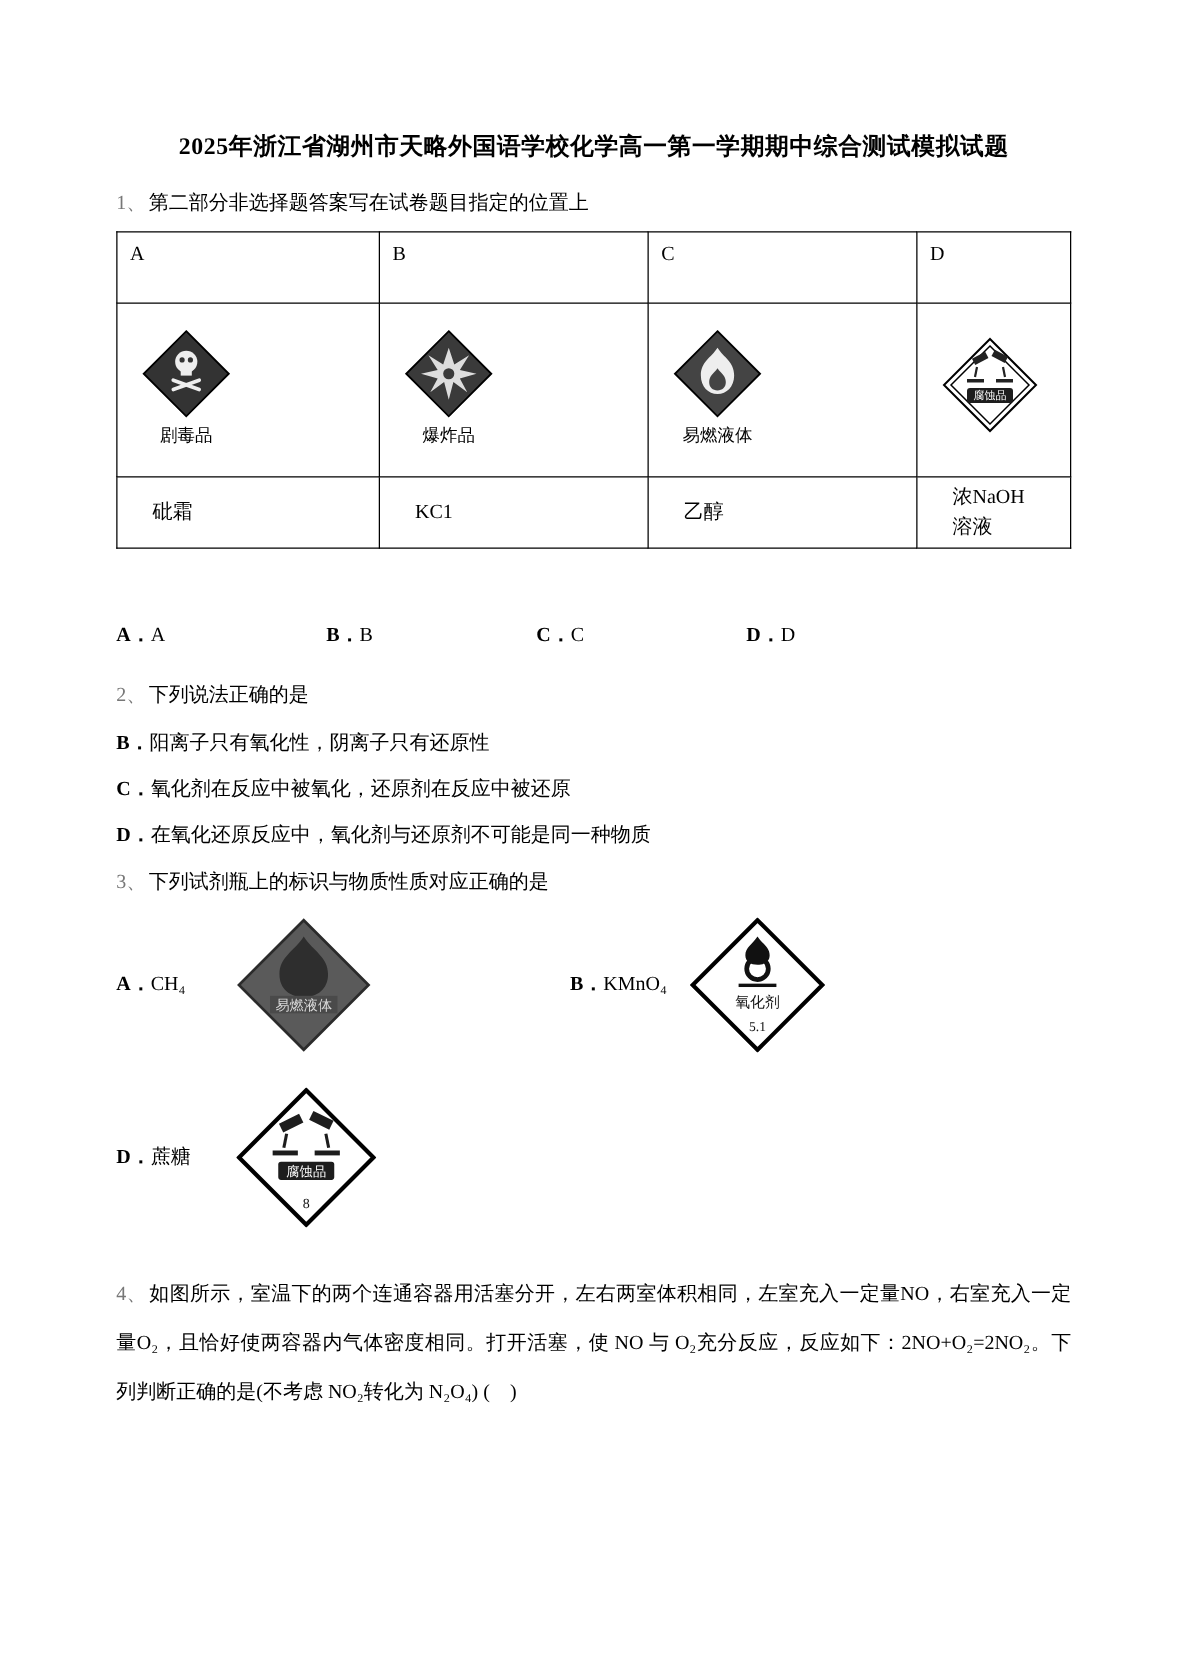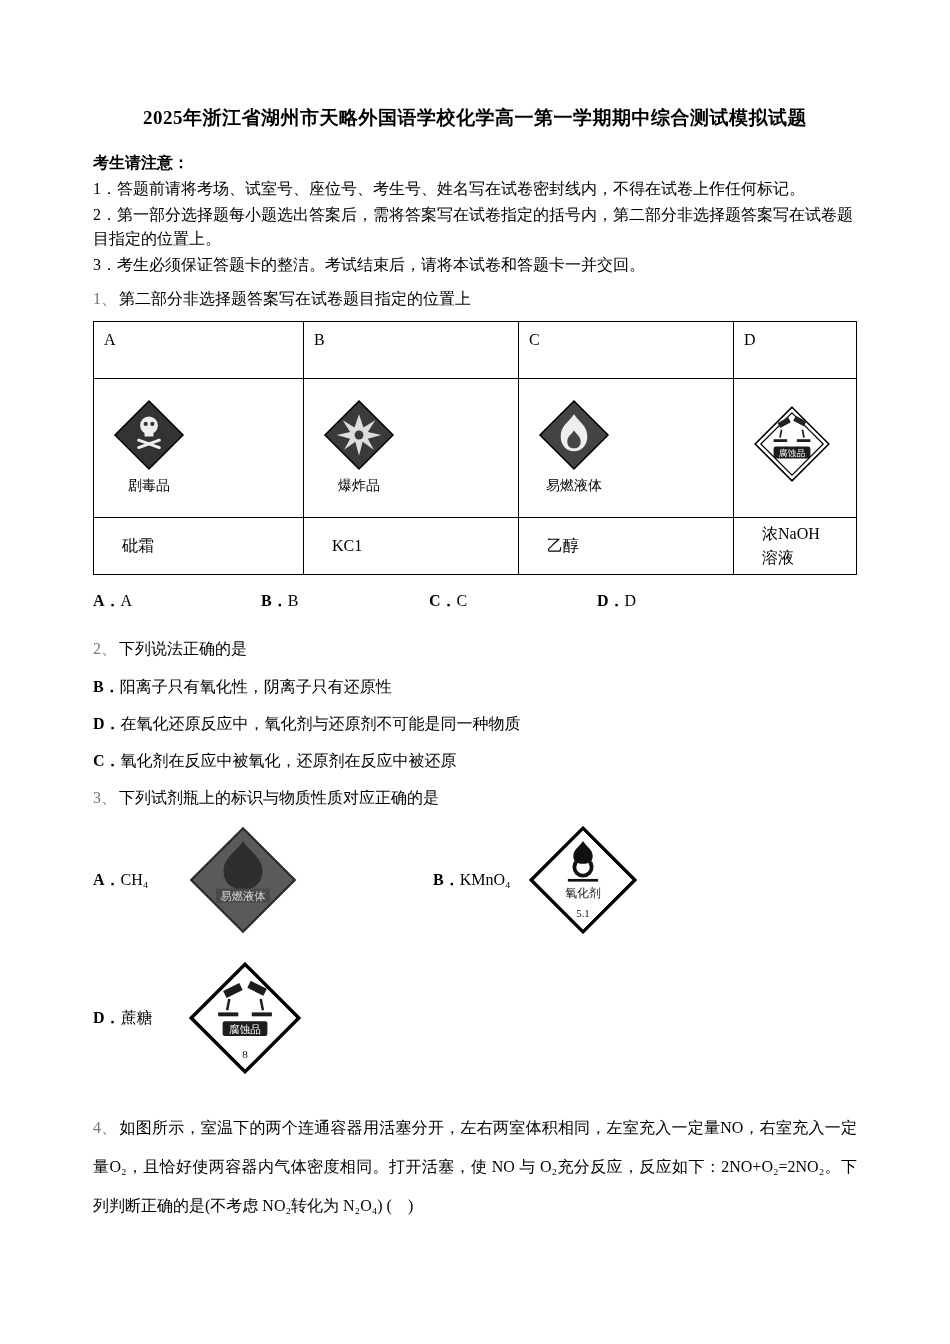--- a/index.html
+++ b/index.html
@@ -33,47 +33,41 @@
   .q1-table thead th {
     height: 44px; text-align: left; vertical-align: top;
     padding: 6px 10px; font-weight: 400; font-size: 16px;
   }
   .q1-table td.sign-cell { height: 126px; vertical-align: middle; text-align: left; padding: 6px 6px 6px 18px; }
   .sign-wrap { display: inline-block; text-align: center; }
   .sign-label { font-size: 14px; margin-top: 3px; }
   .q1-table td.sub-cell { height: 34px; vertical-align: middle; text-align: left; padding: 4px 28px; }
 
   .answer-row { display: flex; margin: 14px 0 24px 0; }
-  .answer-item { width: 168px; }
+  .answer-item { width: 168px; margin-top: 44px; }
   .opt-key { font-weight: bold; }
 
   .q2-option { margin: 0 0 13px 0; }
 
   .q3-grid { margin-top: 16px; }
-  .q3-row { display: flex; margin-bottom: 28px; }
+  .q3-row { display: flex; margin-bottom: 28px; gap: 23px; }
   .q3-cell { width: 340px; display: flex; align-items: center; }
   .q3-label { min-width: 78px; margin-right: 18px; white-space: nowrap; }
 
   .q4-text { margin-top: 34px; line-height: 2.45; text-align: justify; }
 
   svg { display: block; }
 </style>
 </head>
 <body>
 
 <div class="page">
 
   <h1 class="title">2025年浙江省湖州市天略外国语学校化学高一第一学期期中综合测试模拟试题</h1>
 
-  <div>
-    <p class="notice-heading">考生请注意：</p>
-    <div class="notice-item">1．答题前请将考场、试室号、座位号、考生号、姓名写在试卷密封线内，不得在试卷上作任何标记。</div>
-    <div class="notice-item">2．第一部分选择题每小题选出答案后，需将答案写在试卷指定的括号内，第二部分非选择题答案写在试卷题目指定的位置上。</div>
-    <div class="notice-item">3．考生必须保证答题卡的整洁。考试结束后，请将本试卷和答题卡一并交回。</div>
-  </div>
 
 
   <div>
     <div class="stem-line">
       <span class="qnum">1、</span><span>第二部分非选择题答案写在试卷题目指定的位置上</span>
     </div>
 
     <table class="q1-table">
       <colgroup>
           <col style="width:210px">
@@ -159,22 +153,22 @@
       <span class="answer-item"><span class="opt-key">C．</span><span>C</span></span>
       <span class="answer-item"><span class="opt-key">D．</span><span>D</span></span>
     </div>
   </div>
 
   <div>
     <div class="stem-line" style="margin-bottom:14px;">
       <span class="qnum">2、</span><span>下列说法正确的是</span>
     </div>
     <div class="q2-option"><span class="opt-key">B．</span><span>阳离子只有氧化性，阴离子只有还原性</span></div>
+    <div class="q2-option"><span class="opt-key">C．</span><span>氧化剂在反应中被氧化，还原剂在反应中被还原</span></div>
     <div class="q2-option"><span class="opt-key">D．</span><span>在氧化还原反应中，氧化剂与还原剂不可能是同一种物质</span></div>
-    <div class="q2-option"><span class="opt-key">C．</span><span>氧化剂在反应中被氧化，还原剂在反应中被还原</span></div>
   </div>
 
   <div>
     <div class="stem-line" style="margin-top:12px;">
       <span class="qnum">3、</span><span>下列试剂瓶上的标识与物质性质对应正确的是</span>
     </div>
     <div class="q3-grid">
       <div class="q3-row">
         <div class="q3-cell">
           <span class="q3-label"><span class="opt-key">A．</span><span>CH₄</span></span>

